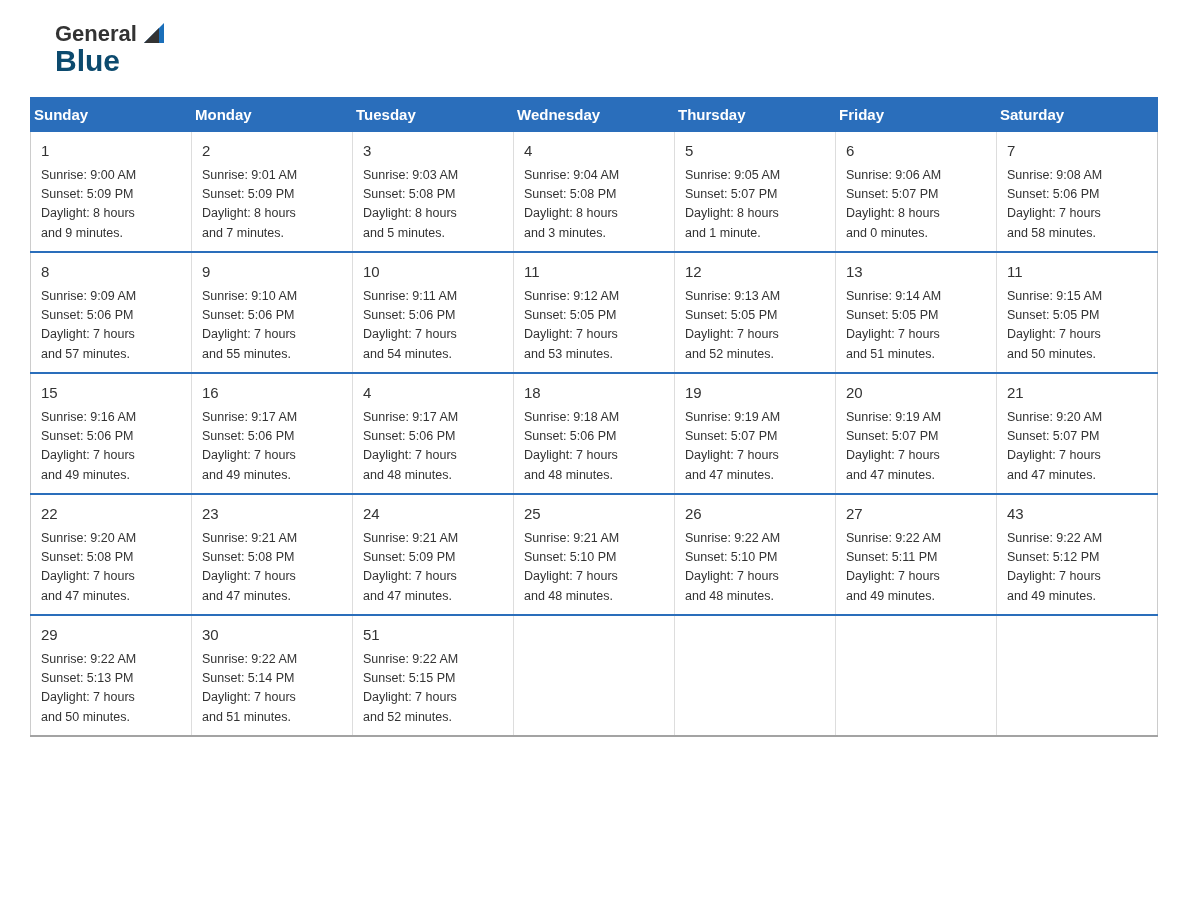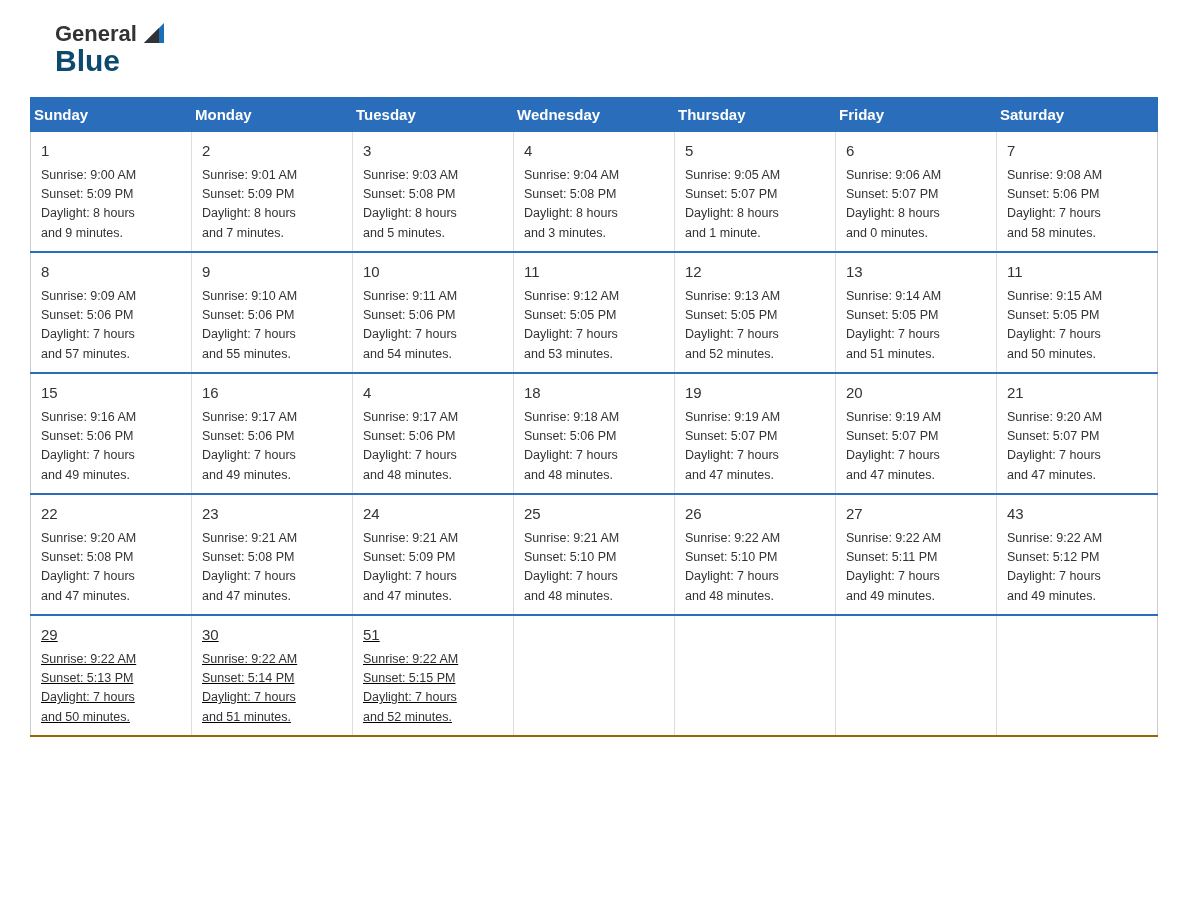--- a/index.html
+++ b/index.html
@@ -79,22 +79,21 @@
       font-size: 15px;
       font-weight: normal;
       display: block;
       margin-bottom: 3px;
     }
     .cell-content {
       font-size: 12.5px;
       line-height: 1.55;
     }
     tbody tr:last-child {
-      border-bottom: 2px solid #a16207;
-      text-decoration: underline;
+      border-bottom: 2px solid #a3a3a3;
     }
   </style>
 </head>
 <body>
 
 <div class="header">
   <div class="logo">
     <div style="display:flex; flex-direction:column; align-items:flex-start;margin-left:25px;">
       <div style="display:flex; align-items:center;">
         <span class="logo-text">General</span>

